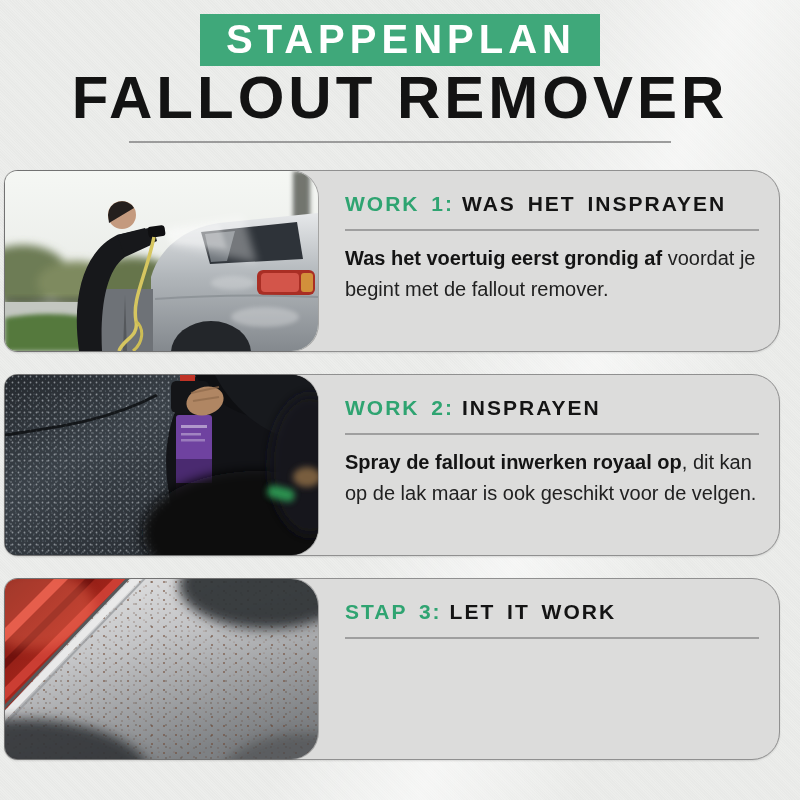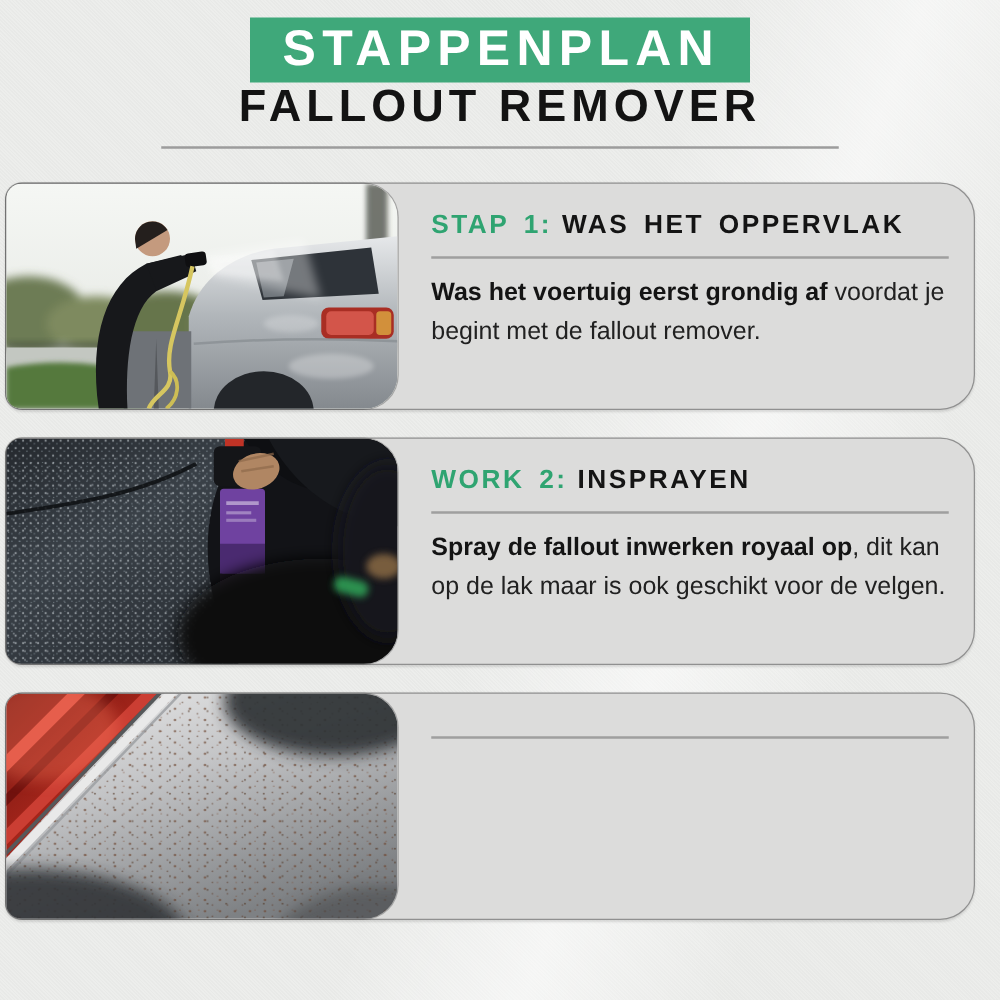--- a/index.html
+++ b/index.html
@@ -11,21 +11,21 @@
       linear-gradient(112deg, rgba(255,255,255,0) 52%, rgba(255,255,255,.55) 66%, rgba(233,234,231,.15) 80%),
       repeating-linear-gradient(45deg, rgba(0,0,0,.015) 0 1px, rgba(255,255,255,.03) 1px 2px);
   }
   .header{ text-align:center; padding-top:14px; }
   .badge{
     display:inline-block; background:#3fa87a; color:#ffffff;
     font-weight:900; font-size:40px; line-height:1.1;
     letter-spacing:5px; padding:3px 24px 5px 26px;text-align:center;
   }
   .title{
-    margin-top:1px; color:#131313; font-weight:900; font-size:36px;
+    margin-top:1px; color:#131313; font-weight:900; font-size:60px;
     line-height:1.02; letter-spacing:4px;
   }
   .header-divider{ width:542px; height:2px; background:#9c9c9c; margin:13px auto 0; }
   .steps{ margin-top:27px; }
   .step-card{
     position:relative; box-sizing:border-box;
     width:776px; height:182px; margin:0 0 22px 4px;
     background:#dcdcdb; border:1px solid #909090;
     border-radius:14px 28px 28px 14px;
     display:flex; box-shadow:0 1px 2px rgba(0,0,0,.12);
@@ -113,21 +113,21 @@
             <circle cx="117" cy="44" r="14" fill="#c49a7e"></circle>
             <path d="M103,44 a14,14 0 0 1 26,-7 L104,52 Z" fill="#241f1d"></path>
             <rect x="143" y="55" width="17" height="11" rx="3" fill="#0f0f11" transform="rotate(-8 151 60)"></rect>
             <path d="M149,66 C140,108 127,128 131,150 C134,166 118,168 114,180" stroke="#d6c660" stroke-width="3.5" fill="none"></path>
             <path d="M131,150 C140,158 138,172 128,180" stroke="#cdbd55" stroke-width="3" fill="none"></path>
           </g>
         </svg>
       </div>
       <div class="step-text">
         <div class="step-heading">
-          <span class="green">STAP 1:</span><span>WAS HET OPPERVLAK</span>
+          <span class="green">WORK 1:</span><span>WAS HET INSPRAYEN</span>
         </div>
         <div class="step-divider"></div>
         <div class="step-body"><span></span><b>Was het voertuig eerst grondig af</b><span> voordat je begint met de fallout remover.</span></div>
       </div>
     </div>
 
     <div class="step-card">
       <div class="step-photo" aria-label="hand-spraying-purple-fallout-remover-bottle-on-wet-dark-car-panel">
         <svg viewBox="0 0 313 180" preserveAspectRatio="none">
           <defs>
@@ -230,18 +230,21 @@
           </g>
           <path d="M-12,140 L134,-12" stroke="#55585a" stroke-width="3"></path>
           <path d="M-9,146 L139,-8" stroke="#e9e9e9" stroke-width="7"></path>
           <path d="M-6,152 L143,-4" stroke="#9a9da0" stroke-width="2" opacity=".8"></path>
           <ellipse cx="262" cy="6" rx="88" ry="44" fill="#2e3134" opacity=".92" filter="url(#b6b)"></ellipse>
           <ellipse cx="16" cy="198" rx="130" ry="58" fill="#333537" opacity=".9" filter="url(#b6b)"></ellipse>
           <ellipse cx="305" cy="205" rx="95" ry="52" fill="#4a4c4e" opacity=".65" filter="url(#b6b)"></ellipse>
         </svg>
       </div>
       <div class="step-text">
+        <div class="step-heading">
+          <span class="green">STAP 3:</span><span>LET IT WORK</span>
+        </div>
         <div class="step-divider"></div>
       </div>
     </div>
 
   </div>
 </div>
 
 </body></html>

